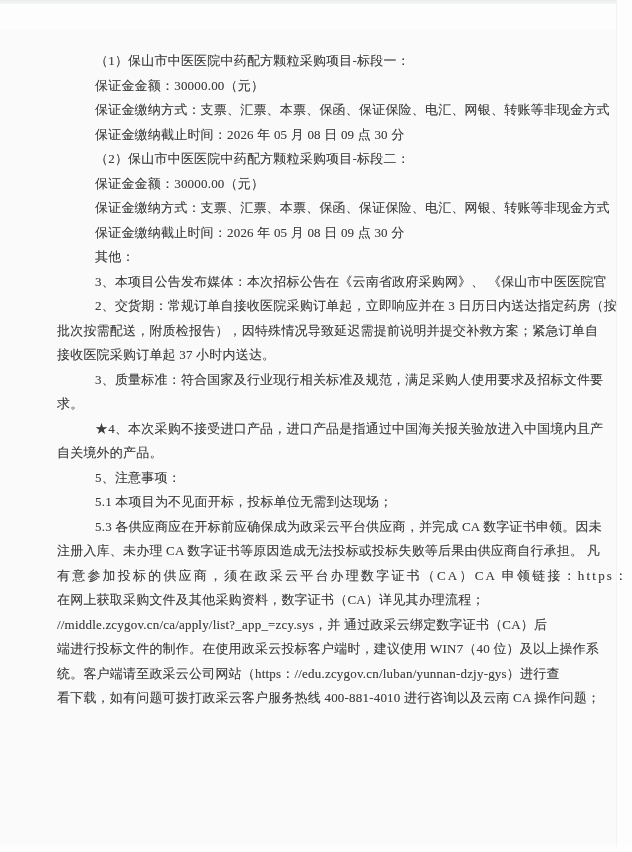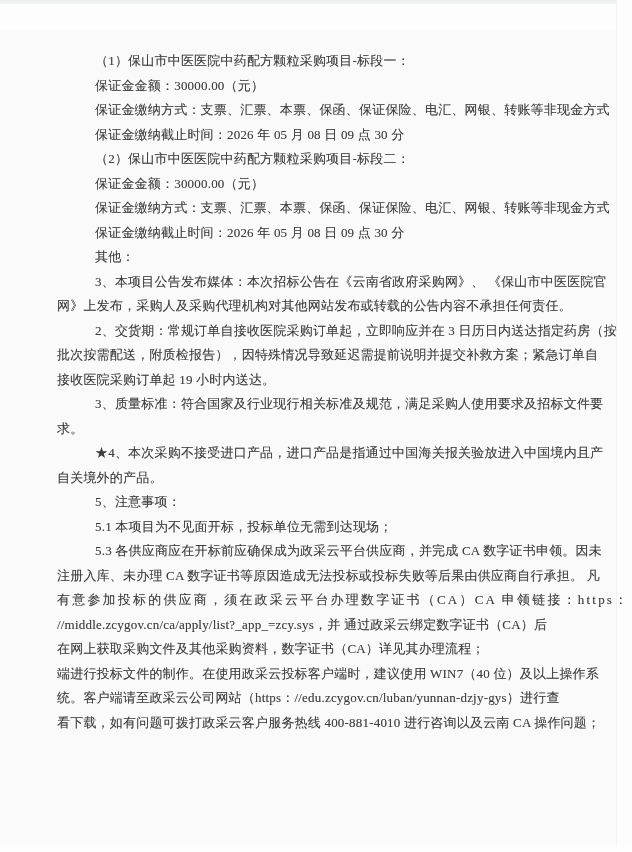--- a/index.html
+++ b/index.html
@@ -78,32 +78,31 @@
     <p class="doc-line indent">（1）保山市中医医院中药配方颗粒采购项目-标段一：</p>
     <p class="doc-line indent">保证金金额：30000.00（元）</p>
     <p class="doc-line indent">保证金缴纳方式：支票、汇票、本票、保函、保证保险、电汇、网银、转账等非现金方式</p>
     <p class="doc-line indent">保证金缴纳截止时间：2026 年 05 月 08 日 09 点 30 分</p>
     <p class="doc-line indent">（2）保山市中医医院中药配方颗粒采购项目-标段二：</p>
     <p class="doc-line indent">保证金金额：30000.00（元）</p>
     <p class="doc-line indent">保证金缴纳方式：支票、汇票、本票、保函、保证保险、电汇、网银、转账等非现金方式</p>
     <p class="doc-line indent">保证金缴纳截止时间：2026 年 05 月 08 日 09 点 30 分</p>
     <p class="doc-line indent">其他：</p>
     <p class="doc-line indent">3、本项目公告发布媒体：本次招标公告在《云南省政府采购网》、 《保山市中医医院官</p>
-    <p class="doc-line">网》上发布，采购人及采购代理机构对其他网站发布或转载的公告内容不承担任何责任。</p>
     <p class="doc-line indent">2、交货期：常规订单自接收医院采购订单起，立即响应并在 3 日历日内送达指定药房（按</p>
     <p class="doc-line">批次按需配送，附质检报告），因特殊情况导致延迟需提前说明并提交补救方案；紧急订单自</p>
-    <p class="doc-line">接收医院采购订单起 19 小时内送达。</p>
+    <p class="doc-line">接收医院采购订单起 37 小时内送达。</p>
     <p class="doc-line indent">3、质量标准：符合国家及行业现行相关标准及规范，满足采购人使用要求及招标文件要</p>
     <p class="doc-line">求。</p>
     <p class="doc-line indent">★4、本次采购不接受进口产品，进口产品是指通过中国海关报关验放进入中国境内且产</p>
     <p class="doc-line">自关境外的产品。</p>
     <p class="doc-line indent">5、注意事项：</p>
     <p class="doc-line indent">5.1 本项目为不见面开标，投标单位无需到达现场；</p>
     <p class="doc-line indent">5.3 各供应商应在开标前应确保成为政采云平台供应商，并完成 CA 数字证书申领。因未</p>
     <p class="doc-line">注册入库、未办理 CA 数字证书等原因造成无法投标或投标失败等后果由供应商自行承担。 凡</p>
     <p class="doc-line spread">有意参加投标的供应商，须在政采云平台办理数字证书（CA）CA 申领链接：https：</p>
+    <p class="doc-line">在网上获取采购文件及其他采购资料，数字证书（CA）详见其办理流程；</p>
     <p class="doc-line">//middle.zcygov.cn/ca/apply/list?_app_=zcy.sys，并 通过政采云绑定数字证书（CA）后</p>
-    <p class="doc-line">在网上获取采购文件及其他采购资料，数字证书（CA）详见其办理流程；</p>
     <p class="doc-line">端进行投标文件的制作。在使用政采云投标客户端时，建议使用 WIN7（40 位）及以上操作系</p>
     <p class="doc-line">统。客户端请至政采云公司网站（https：//edu.zcygov.cn/luban/yunnan-dzjy-gys）进行查</p>
     <p class="doc-line">看下载，如有问题可拨打政采云客户服务热线 400-881-4010 进行咨询以及云南 CA 操作问题；</p>
   </div>
 </div>
 
 </body></html>

